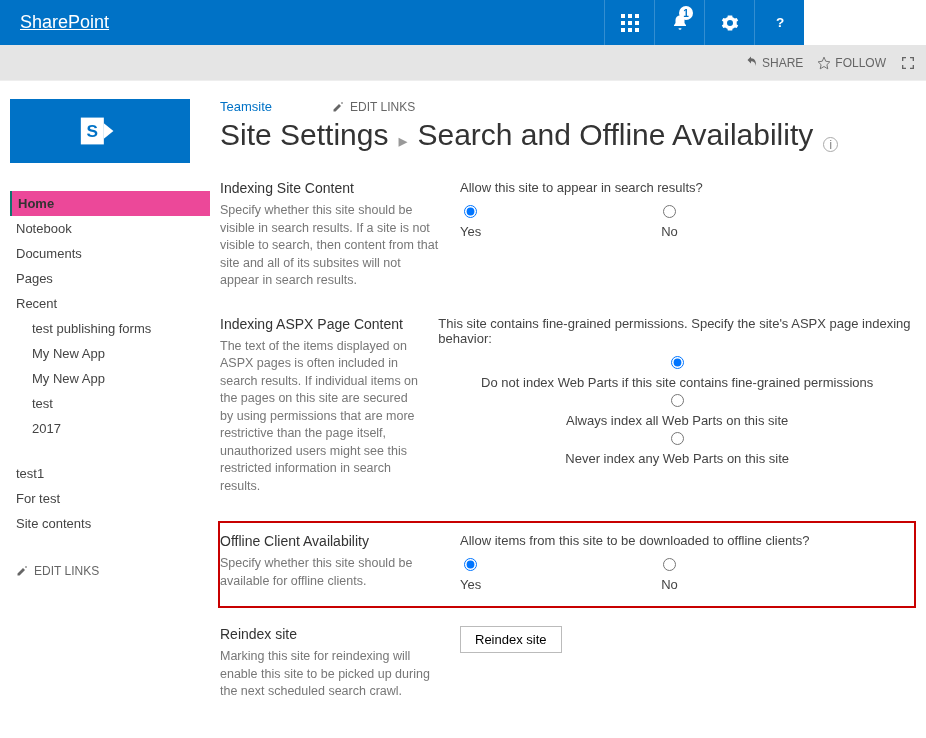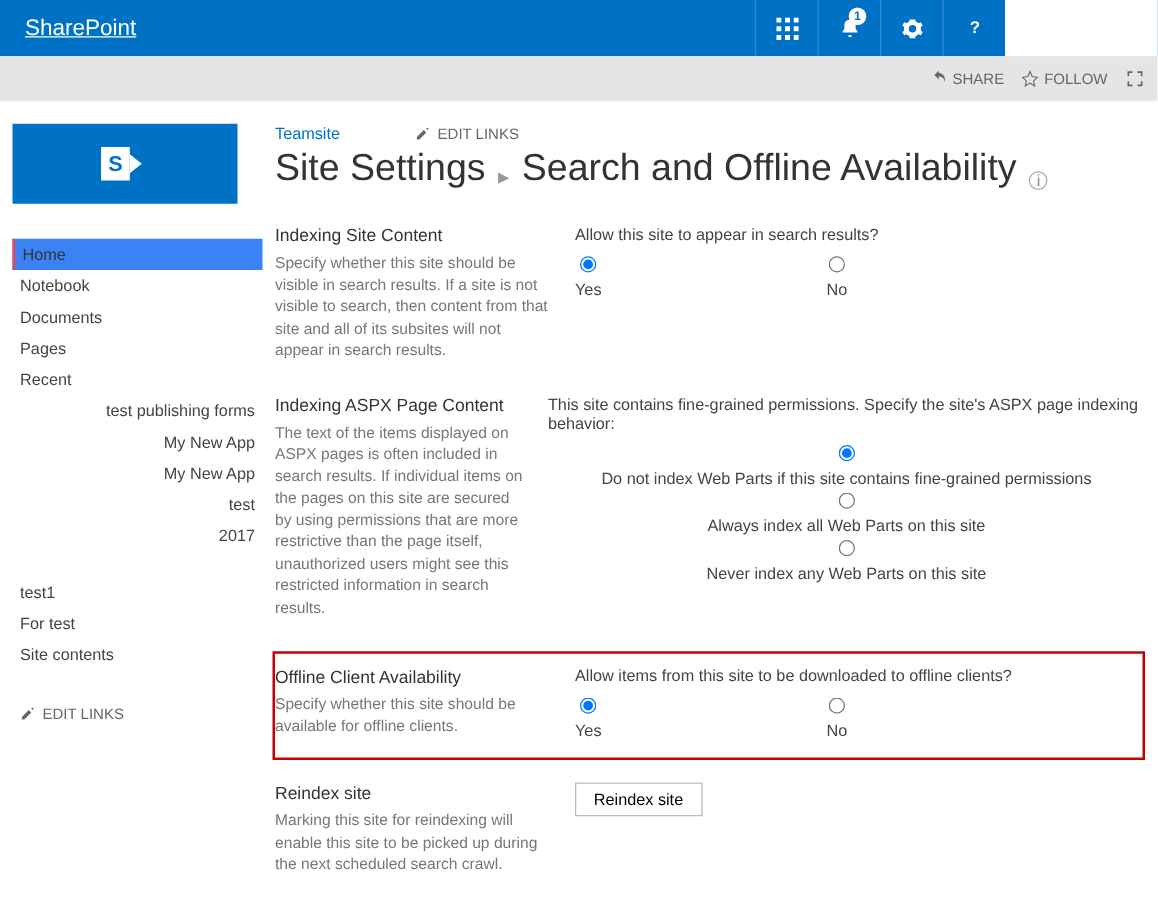--- a/index.html
+++ b/index.html
@@ -20,22 +20,22 @@
   .action-item svg { fill: #666; }
   
   
   .shell { display: flex; padding: 18px 10px 0 10px; }
   .logo-box { width: 180px; height: 64px; background: #0072c6; display: flex; align-items: center; justify-content: center; margin-bottom: 28px; }
   .logo-box svg { width: 46px; height: 46px; }
   
   .leftcol { width: 200px; flex: 0 0 200px; }
   .nav { list-style: none; }
   .nav li { padding: 5px 6px; cursor: pointer; }
-  .nav li.active { background: #3b82f6; border-left: 2px solid #ef4444; font-weight: 400; color: #333; }
-  .nav li.sub { padding-left: 22px; font-size: 13px; text-align: right; }
+  .nav li.active { background: #ec4899; border-left: 2px solid #0f766e; font-weight: 700; color: #333; }
+  .nav li.sub { padding-left: 22px; font-size: 13px; }
   .nav-gap { height: 20px; }
   .edit-links-left { padding: 8px 6px; color: #666; font-size: 12px; display: flex; align-items: center; gap: 6px; cursor: pointer; }
   .edit-links-left svg { fill: #666; }
   
   .maincol { flex: 1 1 auto; padding-left: 10px; }
   
   .crumb-row { display: flex; align-items: center; gap: 60px; margin-bottom: 4px; }
   .crumb-row a { color: #0072c6; text-decoration: none; font-size: 13px; }
   .crumb-row .el { display: flex; align-items: center; gap: 6px; color: #666; font-size: 12px; cursor: pointer; }
   

